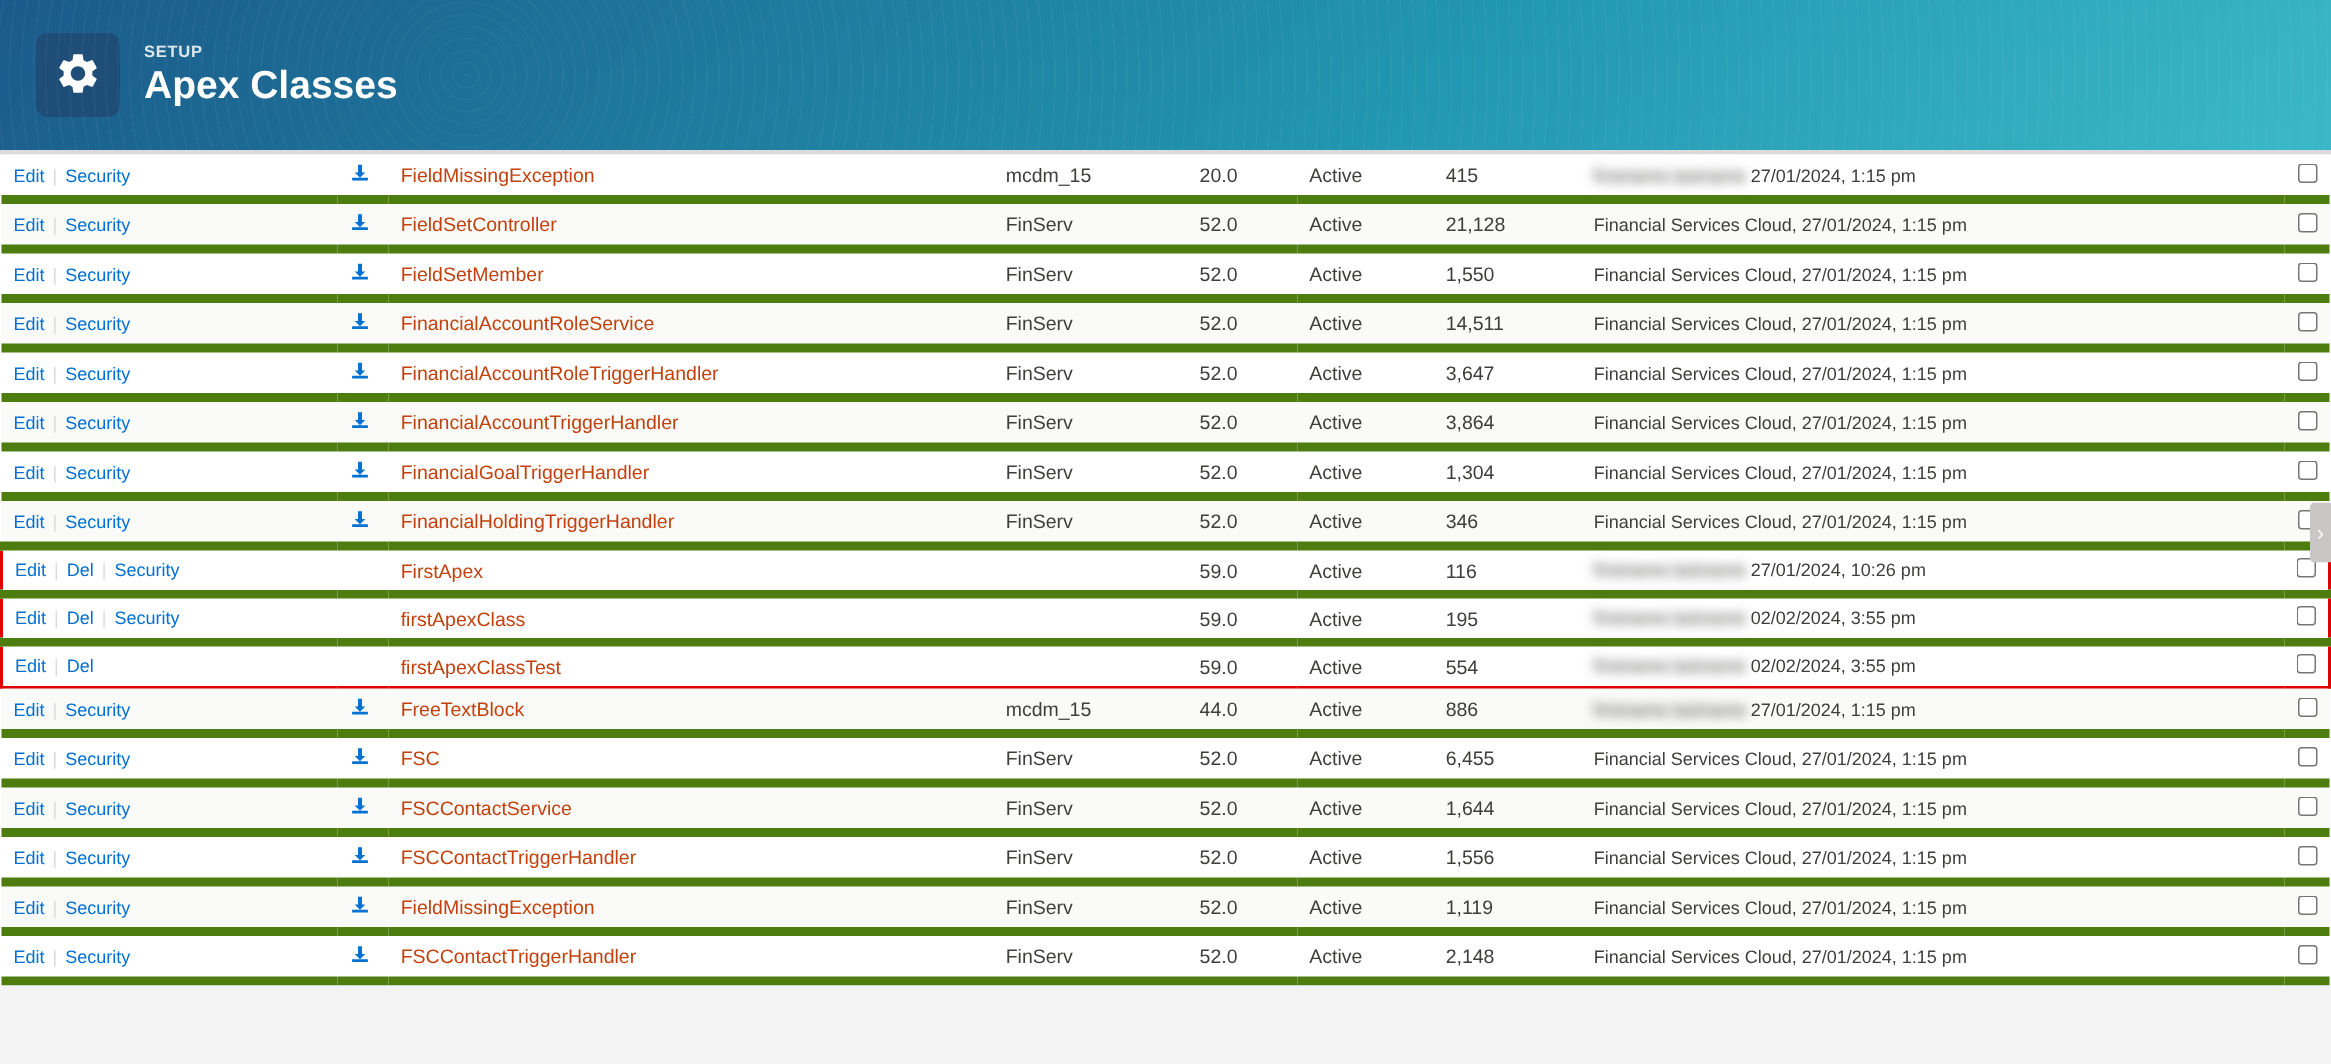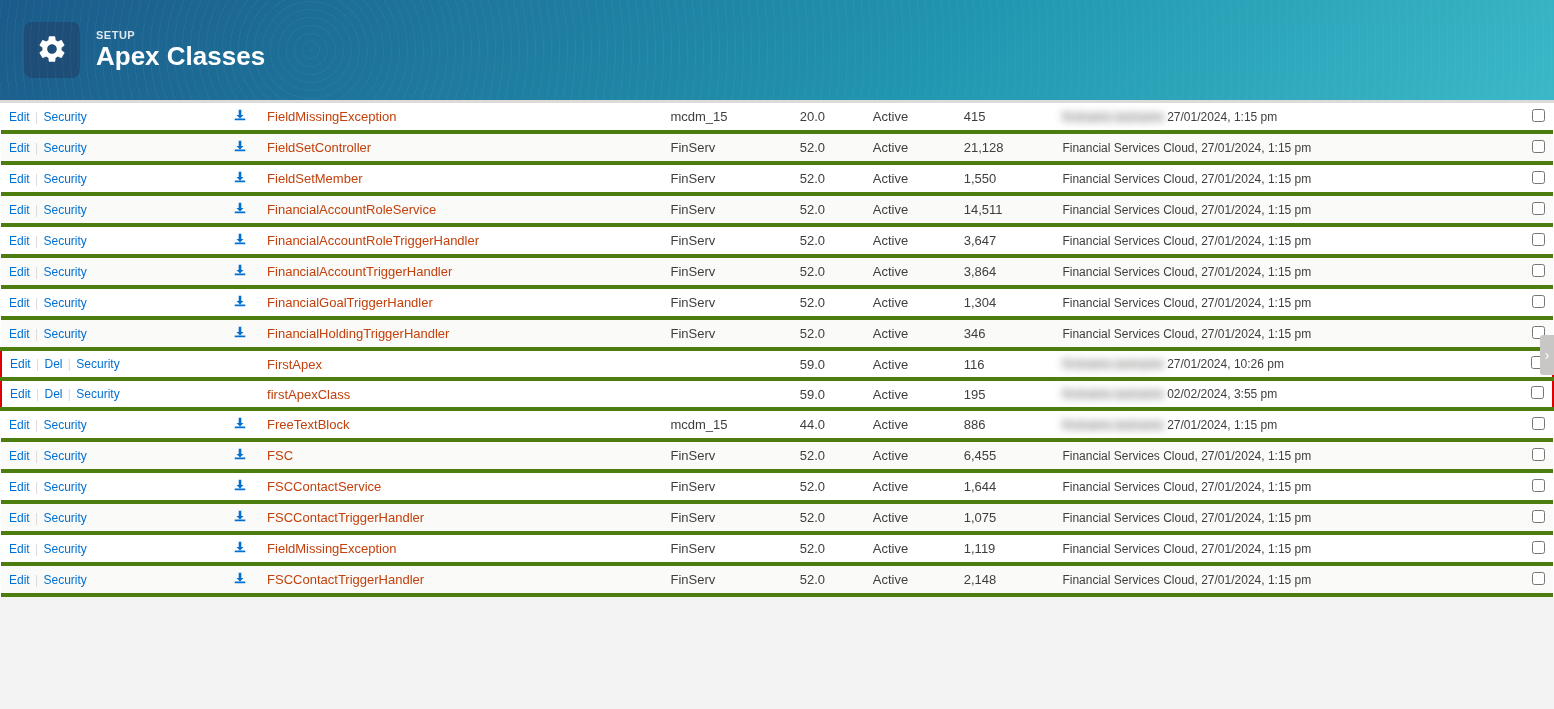--- a/index.html
+++ b/index.html
@@ -51,21 +51,21 @@
       background: white;
       margin: 0;
       border-top: 3px solid #dddbda;
     }
 
     table {
       width: 100%;
       border-collapse: collapse;
     }
     tbody tr {
-      border-bottom: 4px solid #4d7c0f;
+      border-bottom: 6px solid #4d7c0f;
     }
     tbody tr:nth-child(even) { background: #fafaf9; }
     tbody tr:nth-child(odd) { background: white; }
     td {
       padding: 5px 8px;
       vertical-align: middle;
       font-size: 13px;
       color: #3e3e3c;
     }
     .link-cell a, .name-cell a {
@@ -285,20 +285,31 @@
           <td class="action-cell"><a href="#">Edit</a><span class="separator"> | </span><a href="#">Del</a><span class="separator"> | </span><a href="#">Security</a></td>
           <td style="width: 24px;"></td>
           <td class="name-cell"><a href="#">firstApexClass</a></td>
           <td style="color: rgb(62, 62, 60);"></td>
           <td>59.0</td>
           <td>Active</td>
           <td>195</td>
           <td style="font-size: 12px;"><span class="blurred">firstname.lastname  </span><span>02/02/2024, 3:55 pm</span></td>
           <td class="checkbox-cell"><input type="checkbox" style=""></td>
         </tr>
+        <tr class="highlighted-row" style="position: relative; border-left: 2px solid rgb(224, 0, 0); border-right: 2px solid rgb(224, 0, 0); border-bottom: 2px solid rgb(224, 0, 0); background: white;">
+          <td class="action-cell"><a href="#">Edit</a><span class="separator"> | </span><a href="#">Del</a></td>
+          <td style="width: 24px;"></td>
+          <td class="name-cell"><a href="#">firstApexClassTest</a></td>
+          <td style="color: rgb(62, 62, 60);"></td>
+          <td>59.0</td>
+          <td>Active</td>
+          <td>554</td>
+          <td style="font-size: 12px;"><span class="blurred">firstname.lastname  </span><span>02/02/2024, 3:55 pm</span></td>
+          <td class="checkbox-cell"><input type="checkbox" style=""></td>
+        </tr>
         <tr>
           <td class="action-cell"><a href="#">Edit</a><span class="separator"> | </span><a href="#">Security</a></td>
           <td style="width: 24px;"><span class="dl-icon">
       <svg viewBox="0 0 16 16">
                 <path d="M8 12l-4-4h2.5V2h3v6H12L8 12zm-6 2h12v-2H2v2z"></path>
               </svg>
     </span></td>
           <td class="name-cell"><a href="#">FreeTextBlock</a></td>
           <td style="color: rgb(62, 62, 60);">mcdm_15</td>
           <td>44.0</td>
@@ -341,21 +352,21 @@
           <td class="action-cell"><a href="#">Edit</a><span class="separator"> | </span><a href="#">Security</a></td>
           <td style="width: 24px;"><span class="dl-icon">
       <svg viewBox="0 0 16 16">
                 <path d="M8 12l-4-4h2.5V2h3v6H12L8 12zm-6 2h12v-2H2v2z"></path>
               </svg>
     </span></td>
           <td class="name-cell"><a href="#">FSCContactTriggerHandler</a></td>
           <td style="color: rgb(62, 62, 60);">FinServ</td>
           <td>52.0</td>
           <td>Active</td>
-          <td>1,075</td>
+          <td>1,556</td>
           <td style="font-size: 12px;">Financial Services Cloud, 27/01/2024, 1:15 pm</td>
           <td class="checkbox-cell"><input type="checkbox" style=""></td>
         </tr>
         <tr>
           <td class="action-cell"><a href="#">Edit</a><span class="separator"> | </span><a href="#">Security</a></td>
           <td style="width: 24px;"><span class="dl-icon">
       <svg viewBox="0 0 16 16">
                 <path d="M8 12l-4-4h2.5V2h3v6H12L8 12zm-6 2h12v-2H2v2z"></path>
               </svg>
     </span></td>

